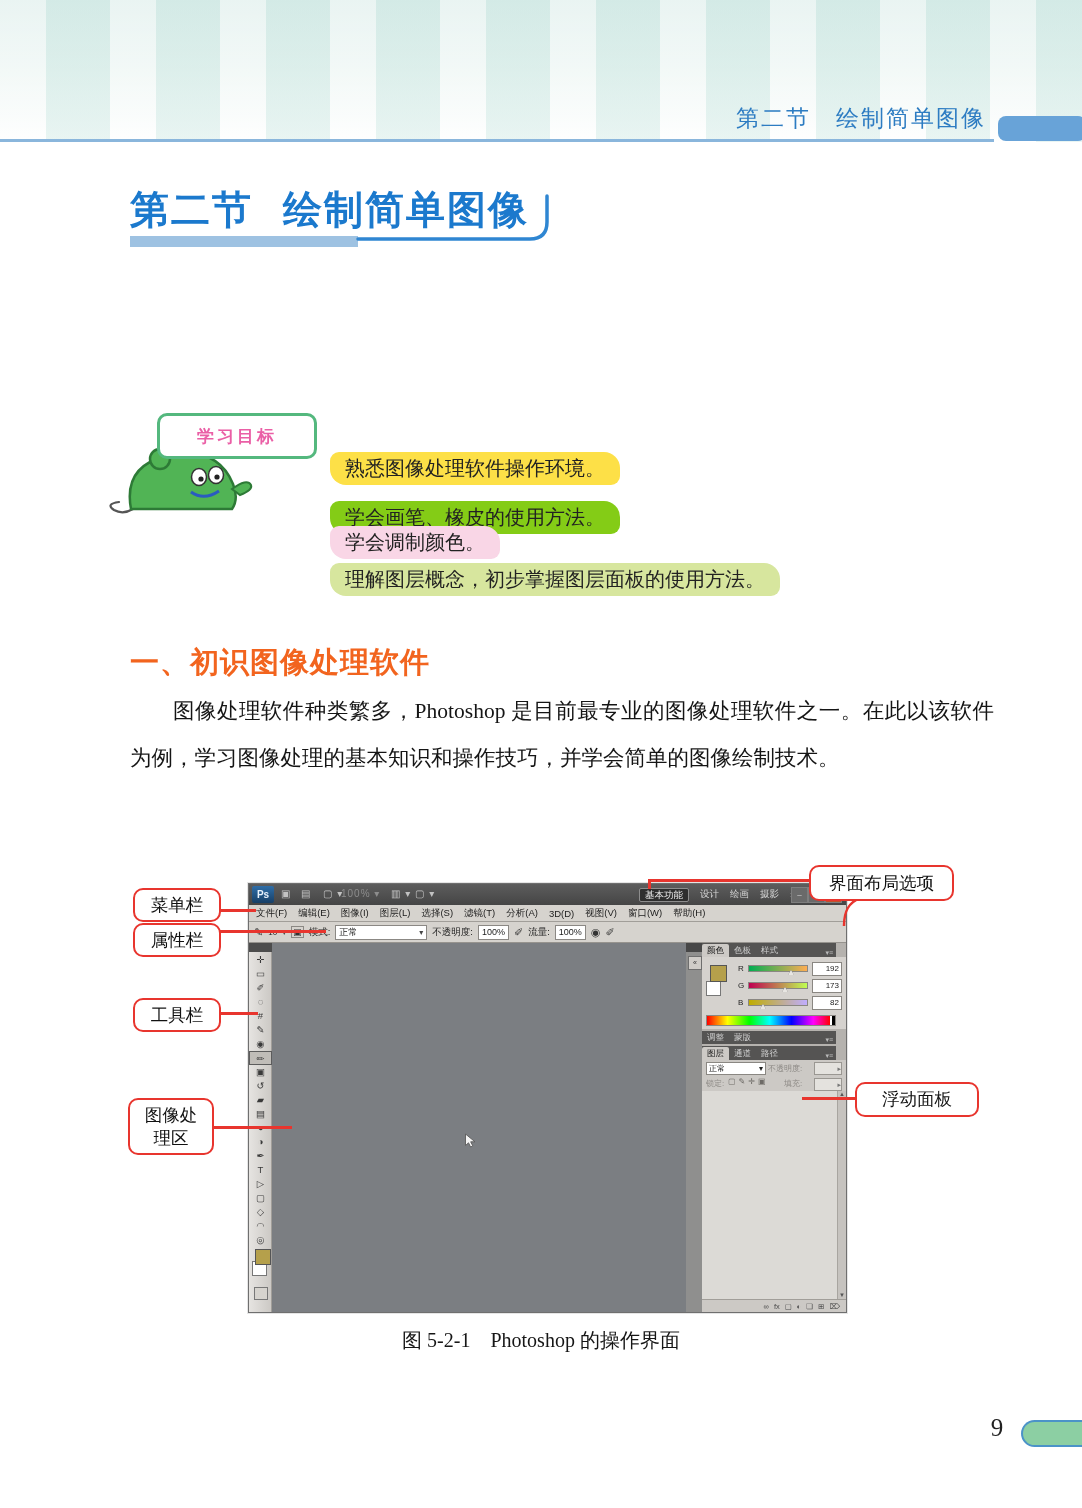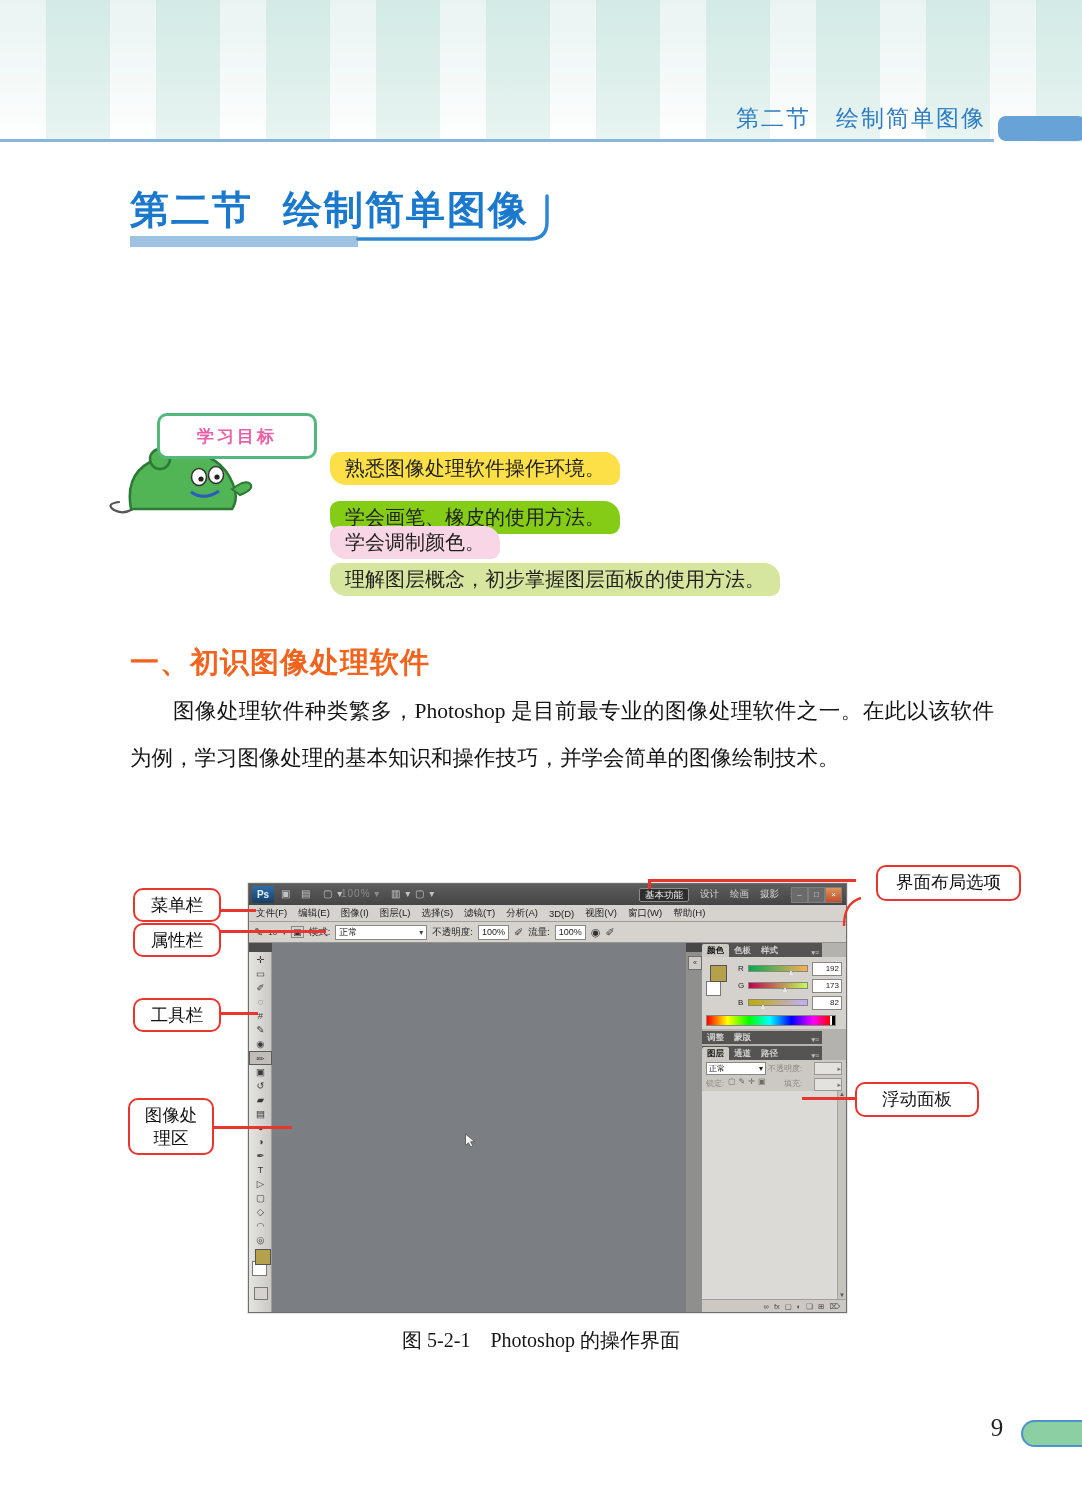--- a/index.html
+++ b/index.html
@@ -91,22 +91,22 @@
     background:#d6d3ce;font-size:7px;text-align:center;line-height:10px;color:#555;}
 
   .canvas{position:absolute;left:23px;top:59px;width:414px;height:369px;background:#7b7e82;}
 
   .istrip{position:absolute;left:437px;top:59px;width:16px;height:369px;background:#8f8f8e;}
   .istrip .cap{position:absolute;left:0;top:0;width:16px;height:9px;background:#474747;}
   .istrip .ic{position:absolute;left:2px;top:13px;width:12px;height:12px;background:#cfccc8;
     border:1px solid #6e6e6e;font-size:7px;text-align:center;line-height:11px;color:#333;}
 
   .panels{position:absolute;left:453px;top:59px;width:144px;height:369px;background:#b5b2ae;}
-  .ptabs{position:absolute;left:0;width:120px;height:14px;background:#555453;display:flex;
-    align-items:flex-end;font-size:8.5px;color:#cfcfcf;font-weight:bold;}
+  .ptabs{position:absolute;left:0;width:134px;height:14px;background:#555453;display:flex;
+    align-items:flex-end;font-size:8.5px;color:#cfcfcf;}
   .ptabs .tab{padding:1px 5px;line-height:11px;}
   .ptabs .on{background:#cdcac6;color:#141414;border-radius:2px 2px 0 0;}
   .ptabs .pmenu{margin-left:auto;padding-right:3px;font-size:7px;color:#bbb;}
   .pc{position:absolute;left:0;width:144px;background:#d5d2ce;}
   .chrow{position:absolute;height:16px;font-size:8px;color:#222;}
   .chlab{position:absolute;left:0;top:2px;}
   .chbar{position:absolute;left:10px;top:3px;width:58px;height:5px;border:1px solid #8a8782;}
   .chthumb{position:absolute;top:8px;width:0;height:0;border-left:3px solid transparent;
     border-right:3px solid transparent;border-bottom:5px solid #e8e6e2;
     filter:drop-shadow(0 0 .5px #555);}
@@ -169,21 +169,21 @@
 
   <div class="abs sec-h">一、初识图像处理软件</div>
   <div class="abs body-par" style="left:130px;top:688px;">图像处理软件种类繁多，Photoshop 是目前最专业的图像处理软件之一。在此以该软件为例，学习图像处理的基本知识和操作技巧，并学会简单的图像绘制技术。</div>
 
   <div class="abs figure">
 
     <div class="callout" style="left:133px;top:33px;width:84px;height:30px;">菜单栏</div>
     <div class="callout" style="left:133px;top:68px;width:84px;height:30px;">属性栏</div>
     <div class="callout" style="left:133px;top:143px;width:84px;height:30px;">工具栏</div>
     <div class="callout" style="left:128px;top:243px;width:86px;height:57px;padding:0 10px;box-sizing:border-box;">图像处理区</div>
-    <div class="callout" style="left:876px;top:10px;width:141px;height:32px;font-family:Liberation Mono, monospace;">界面布局选项</div>
+    <div class="callout" style="left:809px;top:10px;width:141px;height:32px;">界面布局选项</div>
     <div class="callout" style="left:855px;top:227px;width:120px;height:31px;">浮动面板</div>
 
     <div class="rline" style="left:216px;top:54px;width:40px;height:2.5px;"></div>
     <div class="rline" style="left:216px;top:75px;width:110px;height:2.5px;"></div>
     <div class="rline" style="left:216px;top:157px;width:42px;height:2.5px;"></div>
     <div class="rline" style="left:213px;top:271px;width:79px;height:2.5px;"></div>
     <div class="rline" style="left:648px;top:24px;width:208px;height:2.5px;"></div>
     <div class="rline" style="left:648px;top:24px;width:2.5px;height:10px;"></div>
     <svg style="position:absolute;left:842px;top:42px;z-index:5;" width="22" height="30">
       <path d="M19,1 C6,5 2,15 2,29" stroke="#e8352e" stroke-width="2.5" fill="none"></path>

